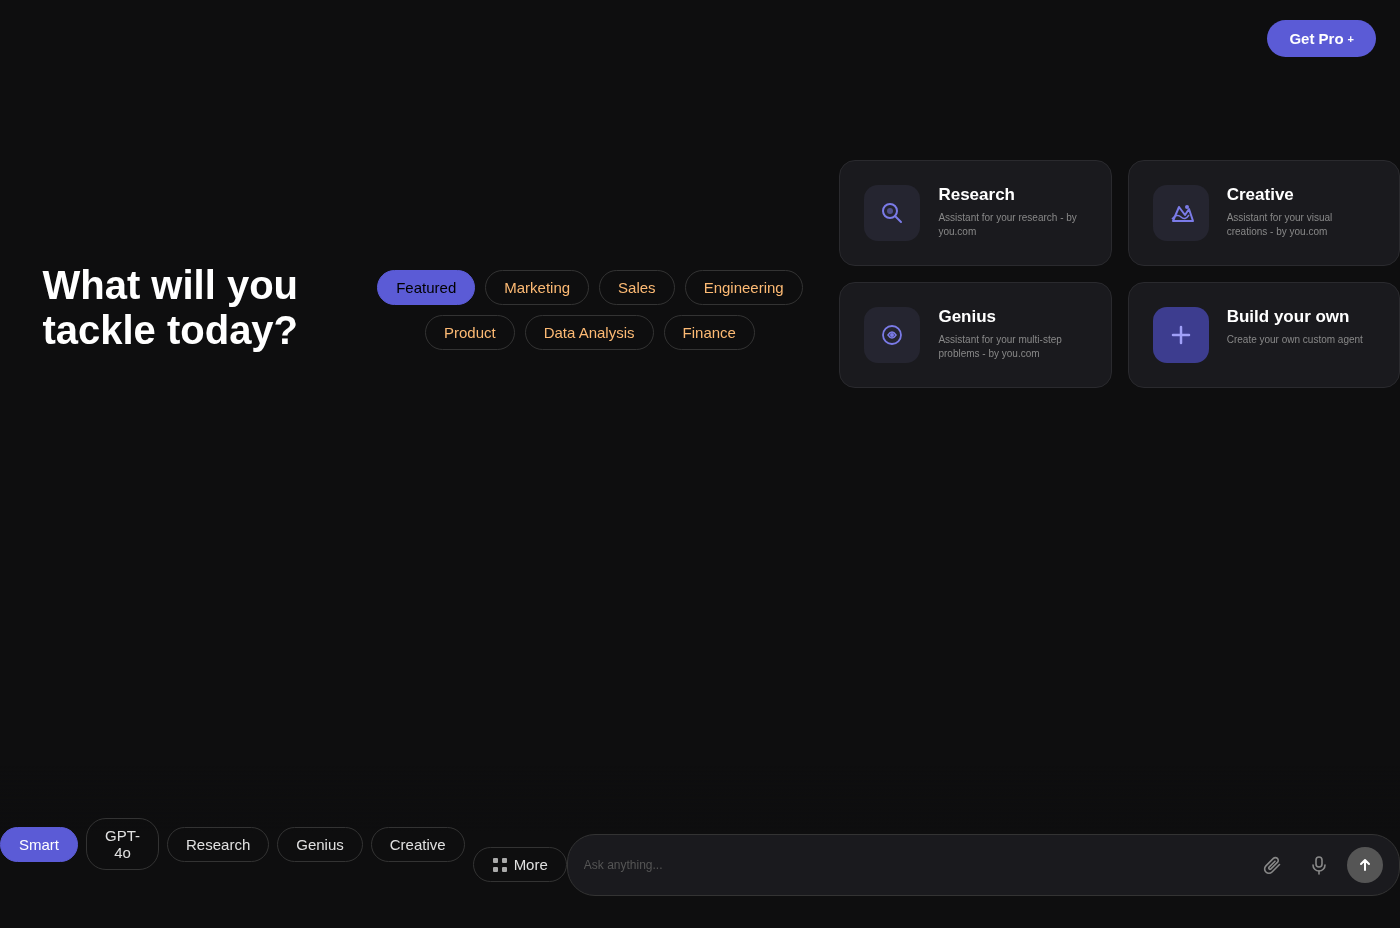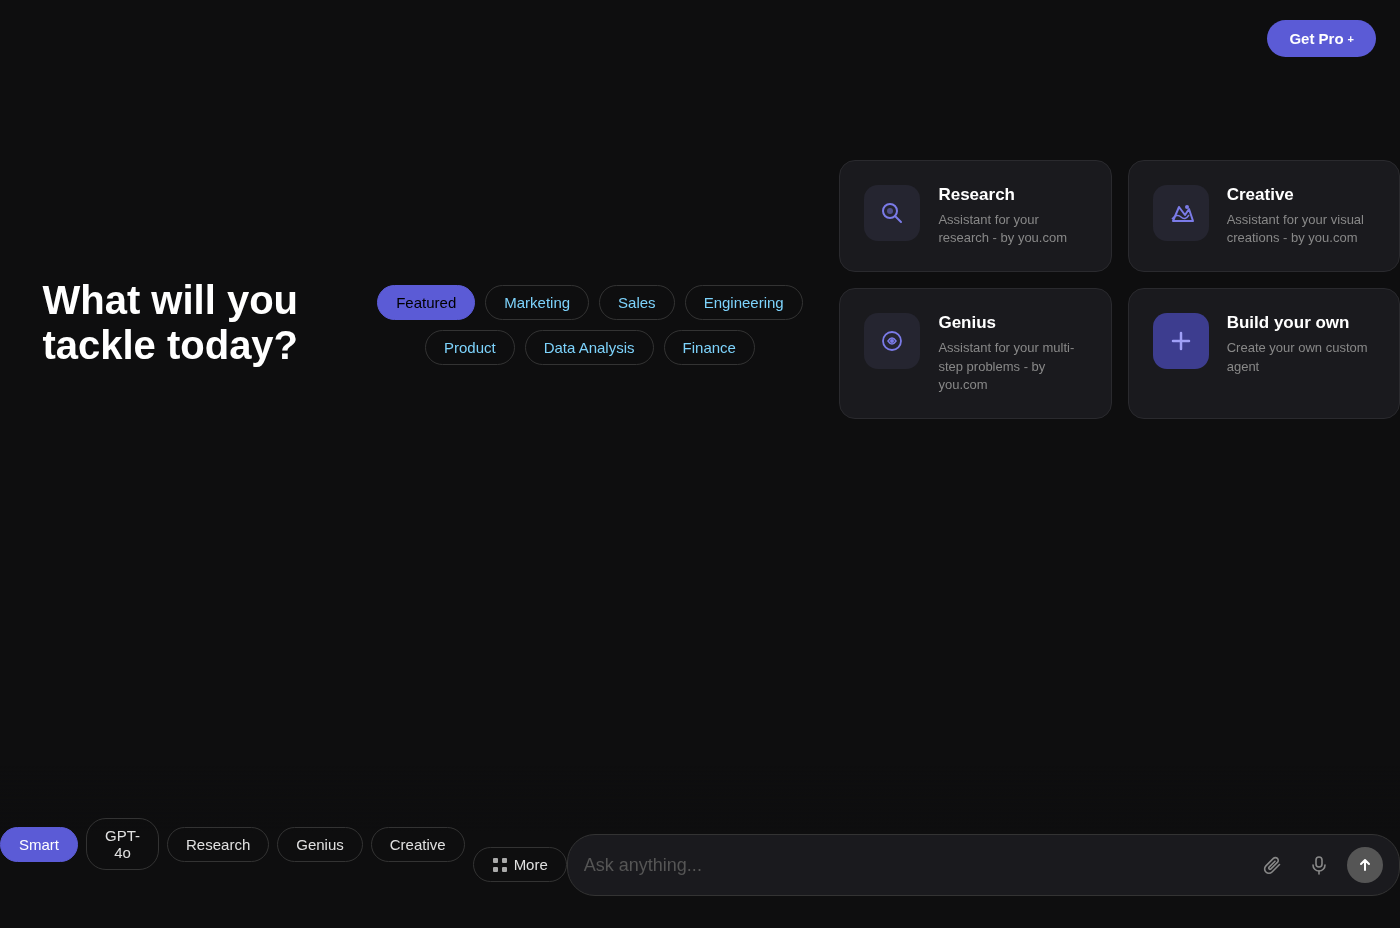--- a/index.html
+++ b/index.html
@@ -55,21 +55,21 @@
       display: flex;
       gap: 10px;
       flex-wrap: wrap;
       justify-content: center;
       margin-bottom: 28px;
     }
     .category-tab {
       background: transparent;
       border: 1.5px solid #333;
       border-radius: 20px;
-      color: #7dd3fc;
+      color: #fdba74;
       padding: 8px 18px;
       font-size: 15px;
       cursor: pointer;
       transition: background 0.15s;
     }
     .category-tab.active {
       background: #5b5bd6;
       border-color: #5b5bd6;
       color: #000000;
     }
@@ -119,21 +119,21 @@
       flex-direction: column;
       gap: 6px;
       justify-content: center;
     }
     .agent-name {
       font-size: 17px;
       font-weight: 600;
       color: #ffffff;
     }
     .agent-desc {
-      font-size: 13px;
+      font-size: 10px;
       color: #888;
       line-height: 1.4;
     }
 
     
     .bottom-bar {
       position: fixed;
       bottom: 0;
       left: 0;
       width: 1400px;
@@ -182,21 +182,21 @@
       width: 860px;
       padding: 12px 16px;
       gap: 10px;
     }
     .input-bar input {
       flex: 1;
       background: transparent;
       border: none;
       outline: none;
       color: #aaa;
-      font-size: 18px;
+      font-size: 12px;
     }
     .input-bar input::placeholder {
       color: #555;
     }
     .icon-btn {
       width: 36px;
       height: 36px;
       border-radius: 50%;
       background: transparent;
       border: none;

